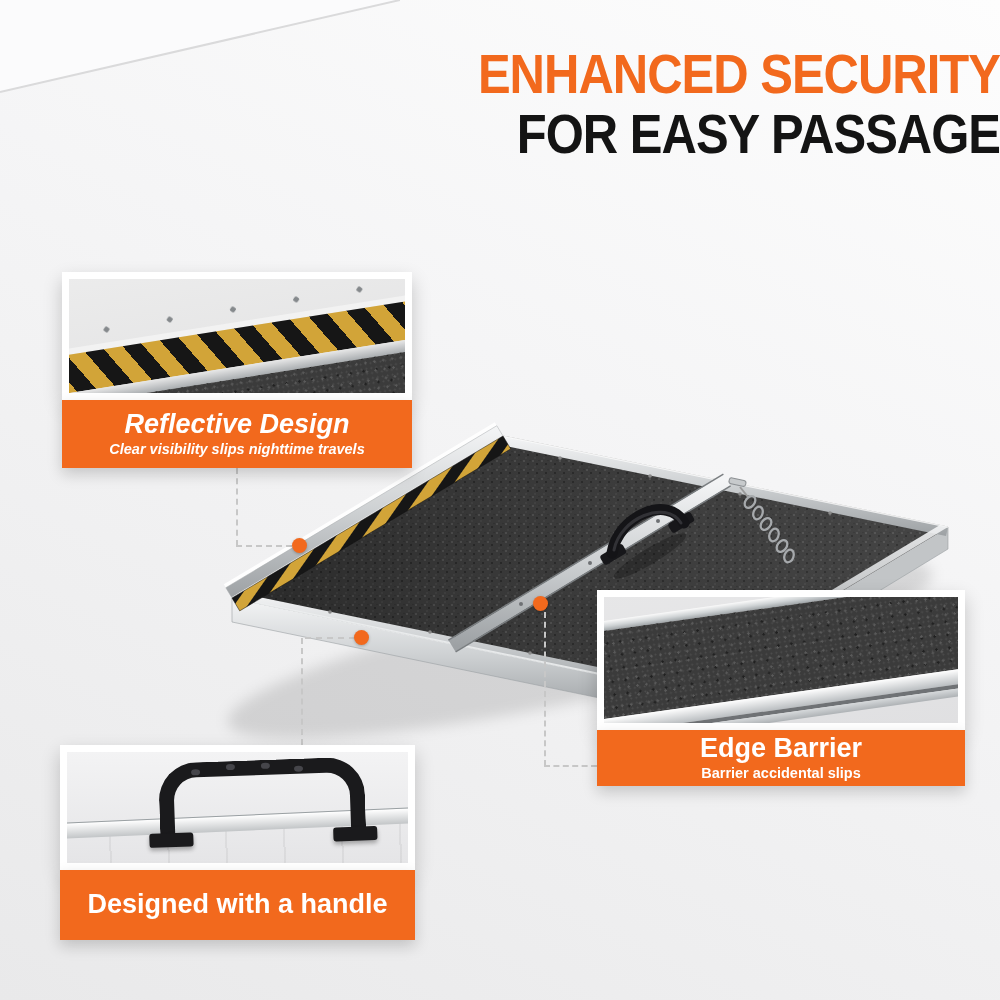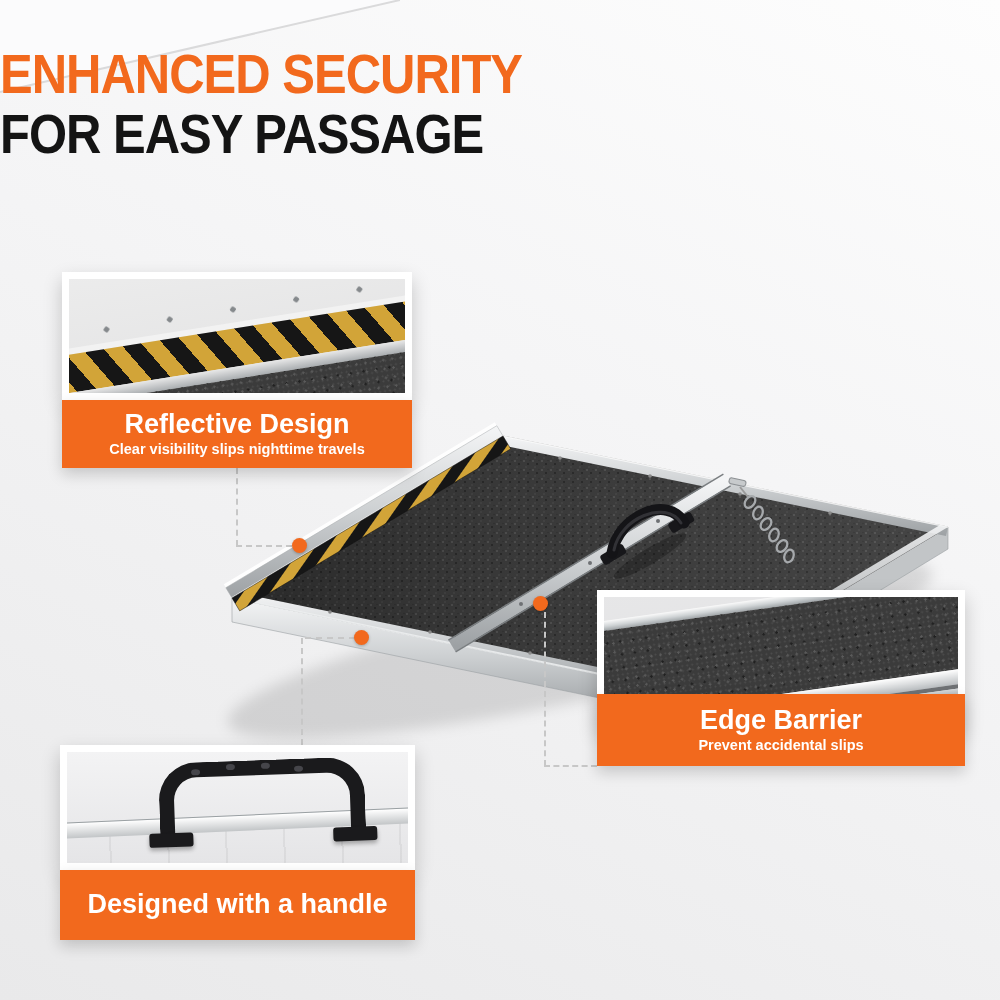--- a/index.html
+++ b/index.html
@@ -1,21 +1,21 @@
 <!DOCTYPE html>
 <html><head>
 <meta charset="utf-8">
 <style>
   html,body{margin:0;padding:0;}
   body{width:1000px;height:1000px;font-family:"Liberation Sans",sans-serif;}
   .page{position:relative;width:1000px;height:1000px;overflow:hidden;
         background:linear-gradient(205deg,#fdfdfd 0%,#f5f5f6 40%,#e9e9ea 100%);}
 
   
-  .hero{position:absolute;top:50px;left:0;right:0;text-align:left;z-index:6;}
+  .hero{position:absolute;top:50px;left:0;right:0;text-align:right;z-index:6;}
   .t1,.t2{margin:0;font-weight:bold;font-size:49px;line-height:1.02;letter-spacing:-1px;
           transform:scaleY(1.14);transform-origin:50% 50%;}
   .t1{color:#f2691d;}
   .t2{color:#141414;margin-top:10px;}
   .sub{margin:26px 0 0 0;font-size:22px;color:#4b4b4b;letter-spacing:.3px;}
 
   
   .crease{position:absolute;top:0;left:0;z-index:0;}
 
   
@@ -79,22 +79,22 @@
   .i3-foot.l{left:-26px;} .i3-foot.r{right:-26px;}
   .gdot{position:absolute;width:9px;height:6px;border-radius:50%;background:#45454a;}
 
   
   .obox{position:absolute;background:#f2691d;color:#fff;text-align:center;z-index:5;
         box-shadow:0 6px 14px rgba(0,0,0,.18);display:flex;flex-direction:column;
         justify-content:center;gap:4px;box-sizing:border-box;padding:6px 8px;}
   .obox .bt{font-weight:bold;font-size:27px;line-height:1.05;}
   .obox .bs{font-weight:bold;font-size:14.5px;line-height:1.1;}
   .obox .bl{font-weight:bold;font-size:27px;line-height:1.15;}
-  #box-reflective{left:62px;top:400px;width:350px;height:68px;}
-  #box-edge{left:597px;top:694px;width:368px;height:72px;}
+  #box-reflective{left:62px;top:400px;width:350px;height:68px;font-style:italic;}
+  #box-edge{left:597px;top:730px;width:368px;height:56px;}
   #box-handle{left:60px;top:870px;width:355px;height:70px;}
 </style>
 </head>
 <body>
 
 <div class="page">
 
   <svg class="crease" width="400" height="100">
     <polygon points="0,0 400,0 0,92" fill="#fbfbfc"></polygon>
     <line x1="0" y1="92" x2="400" y2="0" stroke="#dadadb" stroke-width="2"></line>
@@ -245,20 +245,20 @@
     </div>
   </div>
 
   <div class="obox" id="box-reflective">
     <div class="bt">Reflective Design</div>
     <div class="bs">Clear visibility slips nighttime travels</div>
   </div>
 
   <div class="obox" id="box-edge">
     <div class="bt">Edge Barrier</div>
-    <div class="bs">Prevent accidental slips</div>
+    <div class="bs">Barrier accidental slips</div>
   </div>
 
   <div class="obox" id="box-handle">
     <div class="bl">Designed with a handle</div>
   </div>
 
 </div>
 
 </body></html>

